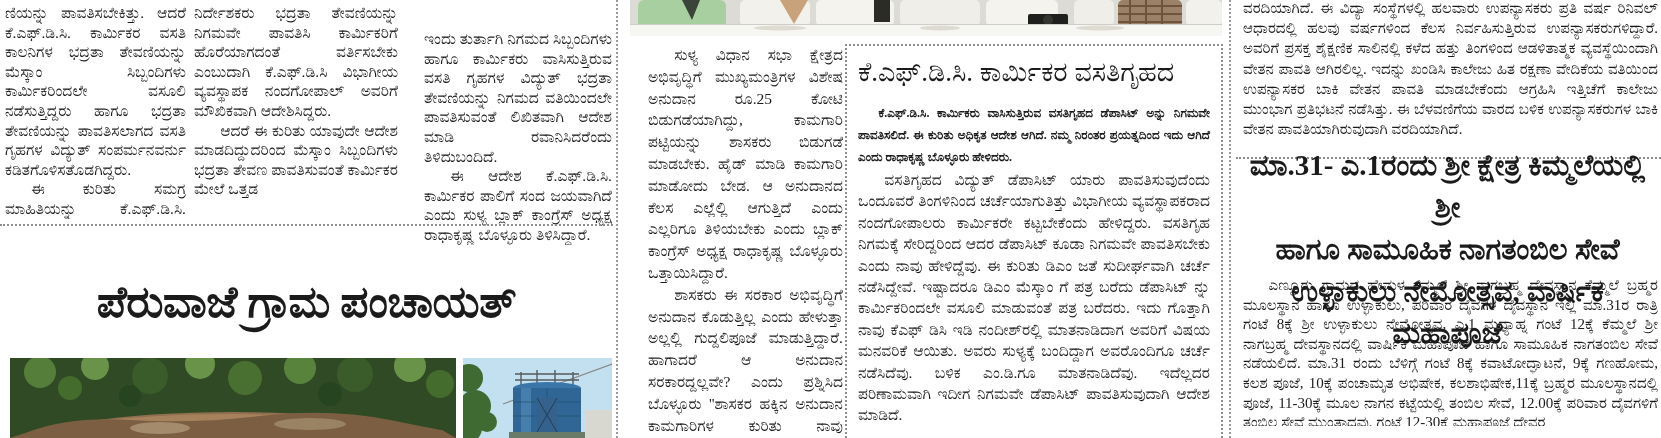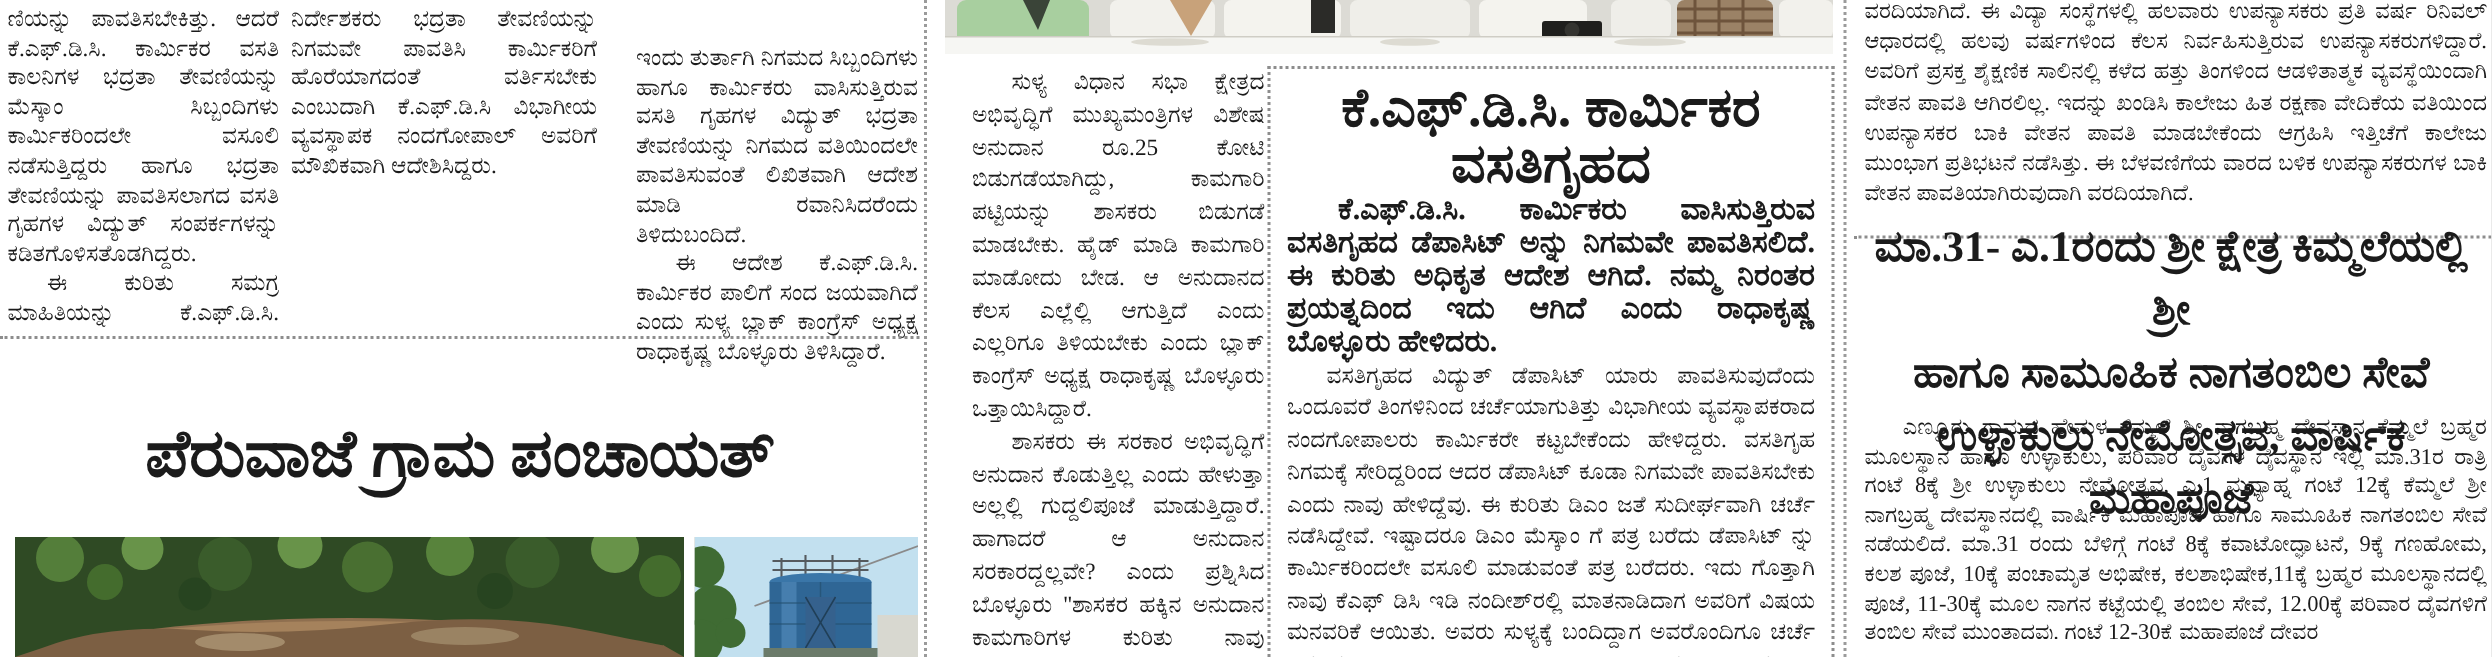--- a/index.html
+++ b/index.html
@@ -38,45 +38,46 @@
   .vdiv2 { left:1229px; }
 
   
   .midcol { position:absolute; left:648px; top:44px; width:195px; height:394px;
             overflow:hidden; font-size:15.5px; line-height:21.8px; }
 
   
   .box { position:absolute; left:845px; top:44px; width:378px; height:402px;
          box-sizing:border-box; border:2px dotted #8d8d8d;
          padding:8px 11px 0 11px; overflow:hidden; }
-  .box-head { text-align:center; font-weight:bold; font-size:36px; line-height:37px; }
-  .box-lead { margin-top:1px; font-weight:bold; font-size:20px; line-height:22px; }
+  .box-head { text-align:left; font-weight:normal; font-size:27px; line-height:37px; }
+  .box-lead { margin-top:11px; font-weight:bold; font-size:12px; line-height:22px; }
   .box-body { margin-top:1px; font-size:15.5px; line-height:21.4px; }
 
   
   .rtop  { position:absolute; left:1243px; top:-2px; width:415px; height:154px;
            overflow:hidden; font-size:15px; line-height:20.2px; }
   .hrule-right { position:absolute; left:1236px; top:157px; width:425px; height:0;
                  border-top:2px dotted #8d8d8d; }
   .rhead { position:absolute; left:1234px; top:144px; width:427px; text-align:center;
            font-weight:bold; font-size:29px; line-height:42px; }
   .rbody { position:absolute; left:1243px; top:276px; width:415px; height:150px;
            overflow:hidden; font-size:15px; line-height:19.6px; }
 </style>
 </head>
 <body>
 
 <div class="page">
 
   <div class="lcol lcol1 jus">
-    <p>ಣಿಯನ್ನು ಪಾವತಿಸಬೇಕಿತ್ತು. ಆದರೆ ಕೆ.ಎಫ್.ಡಿ.ಸಿ. ಕಾರ್ಮಿಕರ ವಸತಿ ಕಾಲನಿಗಳ ಭದ್ರತಾ ತೇವಣಿಯನ್ನು ಮೆಸ್ಕಾಂ ಸಿಬ್ಬಂದಿಗಳು ಕಾರ್ಮಿಕರಿಂದಲೇ ವಸೂಲಿ ನಡೆಸುತ್ತಿದ್ದರು ಹಾಗೂ ಭದ್ರತಾ ತೇವಣಿಯನ್ನು ಪಾವತಿಸಲಾಗದ ವಸತಿ ಗೃಹಗಳ ವಿದ್ಯುತ್ ಸಂಪರ್ಕಗಳನ್ನು ಕಡಿತಗೊಳಿಸತೊಡಗಿದ್ದರು.</p>
+    <p>ಣಿಯನ್ನು ಪಾವತಿಸಬೇಕಿತ್ತು. ಆದರೆ ಕೆ.ಎಫ್.ಡಿ.ಸಿ. ಕಾರ್ಮಿಕರ ವಸತಿ ಕಾಲನಿಗಳ ಭದ್ರತಾ ತೇವಣಿಯನ್ನು ಮೆಸ್ಕಾಂ ಸಿಬ್ಬಂದಿಗಳು ಕಾರ್ಮಿಕರಿಂದಲೇ ವಸೂಲಿ ನಡೆಸುತ್ತಿದ್ದರು ಹಾಗೂ ಭದ್ರತಾ ತೇವಣಿಯನ್ನು ಪಾವತಿಸಲಾಗದ ವಸತಿ ಗೃಹಗಳ ವಿದ್ಯುತ್ ಸಂಪರ್ಮನವರ್ನು ಕಡಿತಗೊಳಿಸತೊಡಗಿದ್ದರು.</p>
     <p class="ind">ಈ ಕುರಿತು ಸಮಗ್ರ ಮಾಹಿತಿಯನ್ನು ಕೆ.ಎಫ್.ಡಿ.ಸಿ. ನಿಗಮದ</p>
   </div>
   <div class="lcol lcol2 jus">
     <p>ನಿರ್ದೇಶಕರು ಭದ್ರತಾ ತೇವಣಿಯನ್ನು ನಿಗಮವೇ ಪಾವತಿಸಿ ಕಾರ್ಮಿಕರಿಗೆ ಹೊರೆಯಾಗದಂತೆ ವರ್ತಿಸಬೇಕು ಎಂಬುದಾಗಿ ಕೆ.ಎಫ್.ಡಿ.ಸಿ ವಿಭಾಗೀಯ ವ್ಯವಸ್ಥಾಪಕ ನಂದಗೋಪಾಲ್ ಅವರಿಗೆ ಮೌಖಿಕವಾಗಿ ಆದೇಶಿಸಿದ್ದರು.</p>
+    <p class="ind">ಆದರೆ ಈ ಕುರಿತು ಯಾವುದೇ ಆದೇಶ ಮಾಡದಿದ್ದುದರಿಂದ ಮೆಸ್ಕಾಂ ಸಿಬ್ಬಂದಿಗಳು ಭದ್ರತಾ ತೇವಣ ಪಾವತಿಸುವಂತೆ ಕಾರ್ಮಿಕರ ಮೇಲೆ ಒತ್ತಡ</p>
   </div>
   <div class="lcol lcol3 jus">
     <p>ಇಂದು ತುರ್ತಾಗಿ ನಿಗಮದ ಸಿಬ್ಬಂದಿಗಳು ಹಾಗೂ ಕಾರ್ಮಿಕರು ವಾಸಿಸುತ್ತಿರುವ ವಸತಿ ಗೃಹಗಳ ವಿದ್ಯುತ್ ಭದ್ರತಾ ತೇವಣಿಯನ್ನು ನಿಗಮದ ವತಿಯಿಂದಲೇ ಪಾವತಿಸುವಂತೆ ಲಿಖಿತವಾಗಿ ಆದೇಶ ಮಾಡಿ ರವಾನಿಸಿದರೆಂದು ತಿಳಿದುಬಂದಿದೆ.</p>
     <p class="ind">ಈ ಆದೇಶ ಕೆ.ಎಫ್.ಡಿ.ಸಿ. ಕಾರ್ಮಿಕರ ಪಾಲಿಗೆ ಸಂದ ಜಯವಾಗಿದೆ ಎಂದು ಸುಳ್ಯ ಬ್ಲಾಕ್ ಕಾಂಗ್ರೆಸ್ ಅಧ್ಯಕ್ಷ ರಾಧಾಕೃಷ್ಣ ಬೊಳ್ಳೂರು ತಿಳಿಸಿದ್ದಾರೆ.</p>
   </div>
 
   <div class="hrule-left"></div>
 
   <div class="lhead">
     <div>ಪೆರುವಾಜೆ ಗ್ರಾಮ ಪಂಚಾಯತ್</div>

